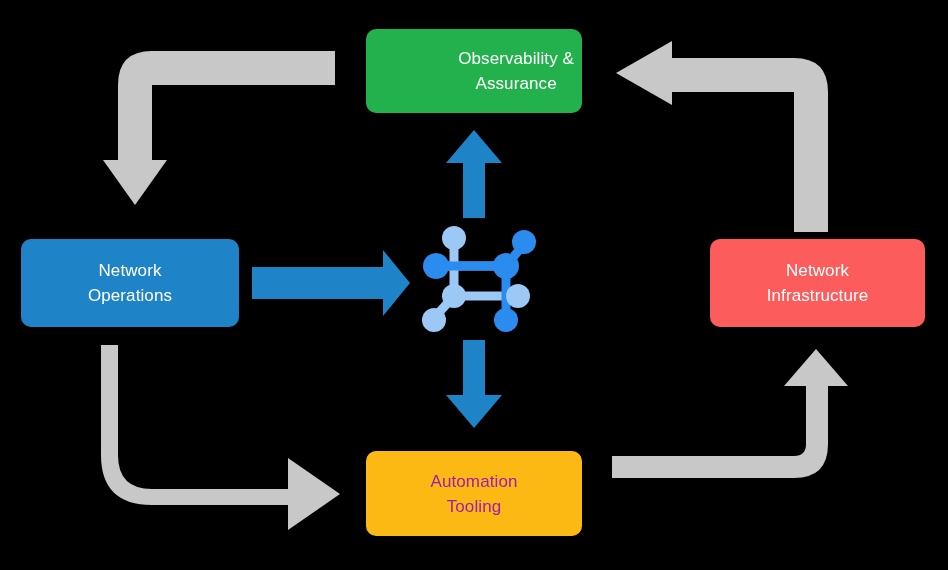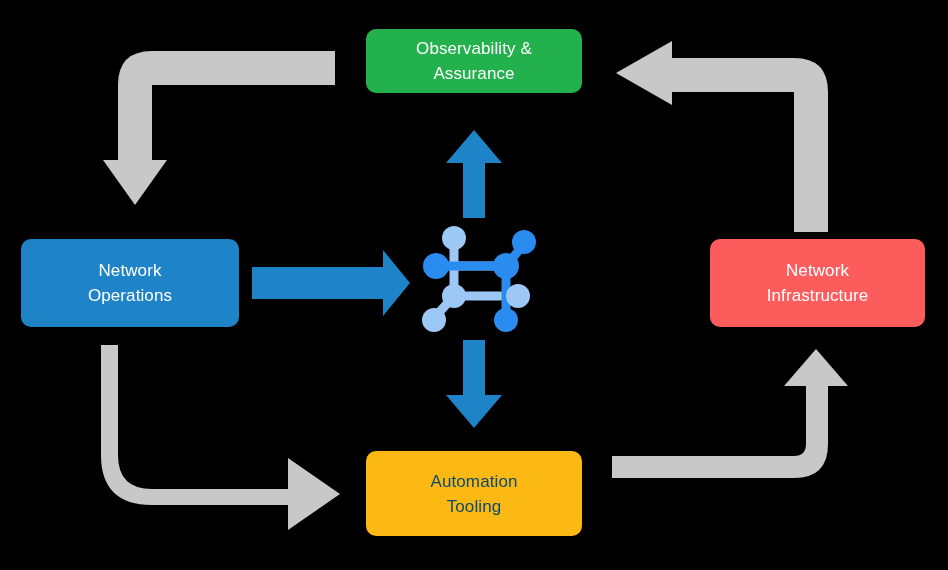--- a/index.html
+++ b/index.html
@@ -15,21 +15,21 @@
     color:#ffffff;
     font-size:17px;
     line-height:25px;
     font-weight:400;
     letter-spacing:.1px;
     white-space:pre-line;
     box-sizing:border-box;
     padding:4px 8px;
   }
 
-  #box-observability{left:366px;top:29px;width:216px;height:64px;background:#22b14c;}
+  #box-observability{left:366px;top:29px;width:216px;height:84px;background:#22b14c;justify-content:flex-end;}
   #box-netops{left:21px;top:239px;width:218px;height:88px;background:#1f83c7;}
   #box-netinfra{left:710px;top:239px;width:215px;height:88px;background:#fc5c5c;}
   #box-automation{left:366px;top:451px;width:216px;height:85px;background:#fdb913;}
 
   .arrow-svg{position:absolute;left:0;top:0;width:948px;height:570px;
              pointer-events:none;overflow:visible;}
 
   #center-icon{position:absolute;left:420px;top:218px;width:118px;height:118px;}
 </style>
 </head>
@@ -91,18 +91,18 @@
   <div class="node-box" id="box-netops" style="background: rgb(31, 131, 199); color: rgb(255, 255, 255);">
     <span>Network
 Operations</span>
   </div>
 
   <div class="node-box" id="box-netinfra" style="background: rgb(252, 92, 92); color: rgb(255, 255, 255);">
     <span>Network
 Infrastructure</span>
   </div>
 
-  <div class="node-box" id="box-automation" style="background: rgb(253, 185, 19); color: #0c4a6e;">
+  <div class="node-box" id="box-automation" style="background: rgb(253, 185, 19); color: #a21caf;">
     <span>Automation
 Tooling</span>
   </div>
 
 </div>
 
 </body></html>

